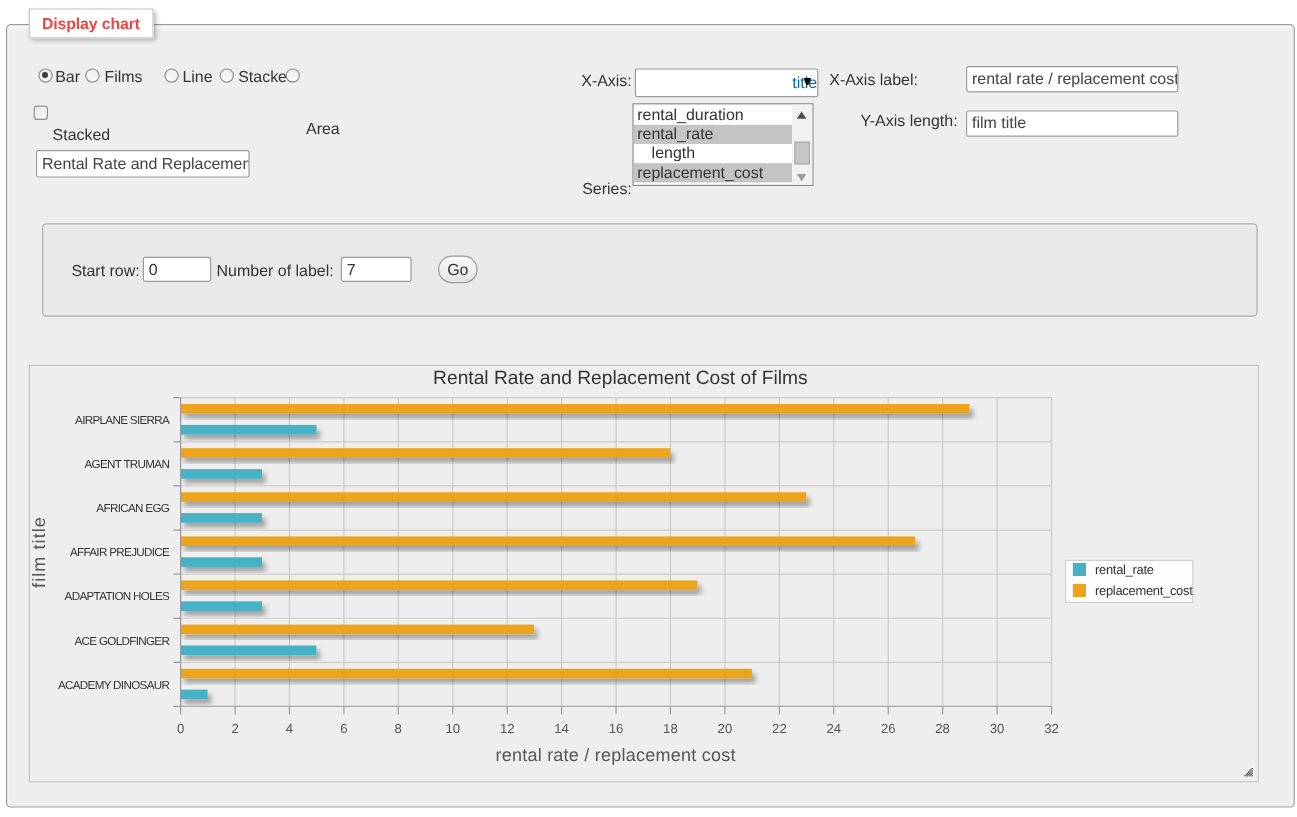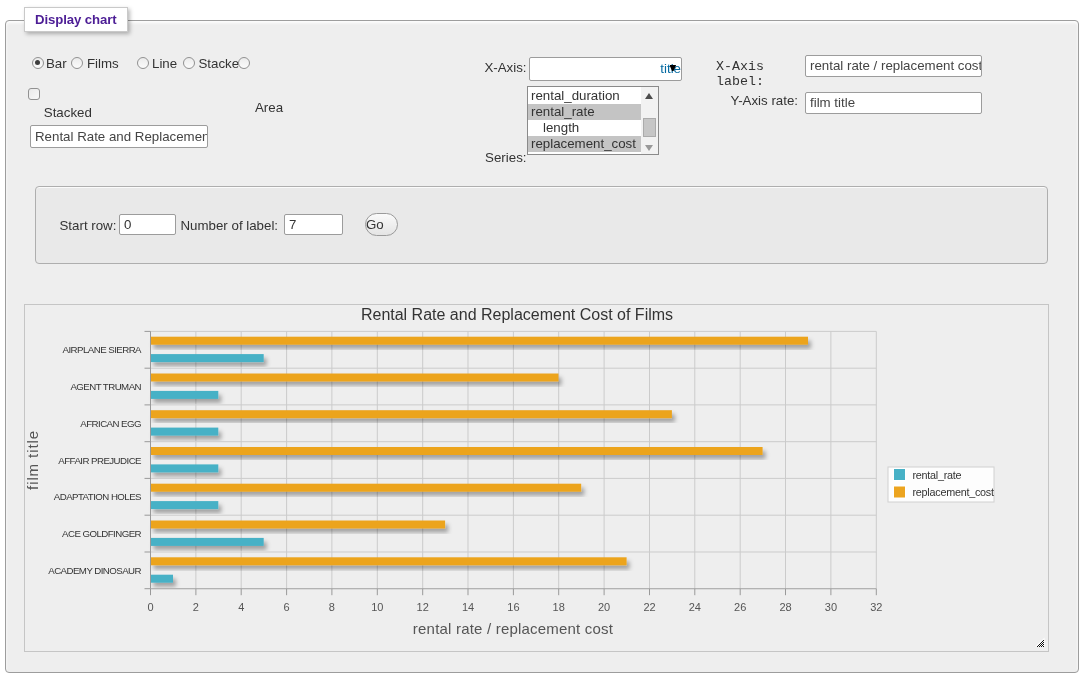--- a/index.html
+++ b/index.html
@@ -13,21 +13,21 @@
   border-radius:50%; background:#3d3d3d; }
 .cb { position:absolute; width:12px; height:12px; border:1px solid #919191; background:linear-gradient(135deg,#e9e9e9,#f8f8f8); border-radius:3px; }
 </style></head>
 <body>
 
 <div class="abs" style="left:5px; top:20px; width:1074px; height:653px; background:#eeeeee;
   border:1px solid #9d9d9d; border-radius:4px; box-shadow:inset 0 2px 3px rgba(255,255,255,.9);"></div>
 
 <div class="abs" style="left:24px; top:7px; height:25px; background:#fff; border:1px solid #c9c9c9;
   box-shadow:2px 2px 4px rgba(0,0,0,.28); padding:0 10px; line-height:24px; font-weight:bold;
-  font-size:13.2px; letter-spacing:-0.1px; color:#4c1d95;">Display chart</div>
+  font-size:13.2px; letter-spacing:-0.1px; color:#ef4444;">Display chart</div>
 
 <div class="radio on" style="left:31.5px; top:56.8px;"></div>
 <div class="lbl" style="left:46px; top:55.5px;">Bar</div>
 <div class="radio" style="left:70.5px; top:56.8px;"></div>
 <div class="lbl" style="left:87px; top:55.5px;">Films</div>
 <div class="radio" style="left:137px; top:56.8px;"></div>
 <div class="lbl" style="left:152px; top:55.5px;">Line</div>
 <div class="radio" style="left:183.3px; top:56.8px;"></div>
 <div class="lbl" style="left:198.5px; top:55.5px;">Stacked</div>
 <div class="radio" style="left:237.5px; top:56.8px;"></div>
@@ -37,47 +37,47 @@
 <div class="lbl" style="left:43.8px; top:105px;">Stacked</div>
 
 <div class="inp" style="left:30px; top:125px; width:178px; height:23px; line-height:21px;">Rental Rate and Replacement Cost of Films</div>
 
 <div class="lbl" style="left:430px; top:60px; width:96.5px; text-align:right;">X-Axis:</div>
 <div class="inp" style="left:529px; top:56.5px; width:153px; height:24px; line-height:21.5px; color:#0369a1; padding-left:5px; border-radius:2px;text-align:right;">title</div>
 <div class="abs" style="left:669.5px; top:64.9px; width:6.6px; height:6px; background:#000;
   clip-path:polygon(0 0,100% 0,62% 100%,38% 100%);"></div>
 
 <div class="lbl" style="left:430px; top:150px; width:96.5px; text-align:right;">Series:</div>
-<div class="abs" style="left:527px; top:86px; width:132px; height:69px; background:#fff; border:1px solid #8a8a8a; overflow:hidden;">
+<div class="abs" style="left:527px; top:86px; width:151px; height:69px; background:#fff; border:1px solid #8a8a8a; overflow:hidden;">
   <div style="position:absolute; left:0; top:1px; width:133px;">
     <div style="height:16px; line-height:16px; padding-left:3px;">rental_duration</div>
     <div style="height:16px; line-height:16px; padding-left:3px; background:#c4c4c4;">rental_rate</div>
     <div style="height:16px; line-height:16px; padding-left:15px;">length</div>
     <div style="height:16px; line-height:16px; padding-left:3px; background:#c4c4c4;">replacement_cost</div>
   </div>
   <div style="position:absolute; right:0; top:0; width:17px; height:100%; background:#f2f2f2;">
     <div style="position:absolute;top:6px;left:4px;width:0;height:0;border-left:4.5px solid transparent;border-right:4.5px solid transparent;border-bottom:6px solid #4d4d4d;"></div>
     <div style="position:absolute; top:31px; left:1.5px; width:13px; height:19px; background:#c6c6c6; border:1px solid #ababab;"></div>
     <div style="position:absolute;bottom:3px;left:4px;width:0;height:0;border-left:4.5px solid transparent;border-right:4.5px solid transparent;border-top:6px solid #999;"></div>
   </div>
 </div>
 
-<div class="lbl" style="left:716px; top:59px; width:98px; text-align:left;font-family:Liberation Mono, monospace;">X-Axis label:</div>
+<div class="lbl" style="left:679px; top:59px; width:98px; text-align:center;">X-Axis label:</div>
 <div class="inp" style="left:805px; top:55px; width:177px; height:22px; line-height:20px;">rental rate / replacement cost</div>
-<div class="lbl" style="left:700px; top:93px; width:98px; text-align:right;">Y-Axis rate:</div>
+<div class="lbl" style="left:700px; top:93px; width:98px; text-align:right;">Y-Axis length:</div>
 <div class="inp" style="left:805px; top:92px; width:177px; height:22px; line-height:20px;">film title</div>
 
 <div class="abs" style="left:35px; top:186px; width:1013px; height:78px; background:#e9e9e9;
   border:1px solid #aeaeae; border-radius:4px; box-shadow:inset 0 1px 0 rgba(255,255,255,.8);"></div>
 <div class="lbl" style="left:59.5px; top:218px;">Start row:</div>
 <div class="inp" style="left:119px; top:214px; width:57px; height:21px; line-height:20px; color:#333;">0</div>
 <div class="lbl" style="left:180.5px; top:218px;">Number of label:</div>
 <div class="inp" style="left:284px; top:214px; width:59px; height:21px; line-height:20px; color:#333;">7</div>
 <div class="abs" style="left:365px; top:213px; width:33px; height:23px; border:1px solid #9a9a9a; border-radius:11.5px;
-  background:linear-gradient(#fafafa,#e4e4e4); text-align:left; line-height:21px; color:#333;">Go</div>
+  background:linear-gradient(#fafafa,#e4e4e4); text-align:center; line-height:21px; color:#333;">Go</div>
 
 <div class="abs" style="left:24px; top:304px; width:1025px; height:348px; background:#eeeeee; border:1px solid #c5c5c5;">
 <svg width="1023" height="346" viewBox="0 0 1023 346" style="position:absolute;left:0;top:0;font-family:'Liberation Sans',sans-serif">
 <defs>
         <filter id="sh" x="-30%" y="-30%" width="170%" height="190%">
           <feDropShadow dx="3" dy="4" stdDeviation="2" flood-color="#000" flood-opacity="0.32"></feDropShadow>
         </filter>
       </defs>
 <text x="492.0" y="15.0" text-anchor="middle" font-size="16" fill="#333333">Rental Rate and Replacement Cost of Films</text>
 <line x1="125.5" y1="26.4" x2="125.5" y2="283.7" stroke="#cbcbcb" stroke-width="1"></line>

